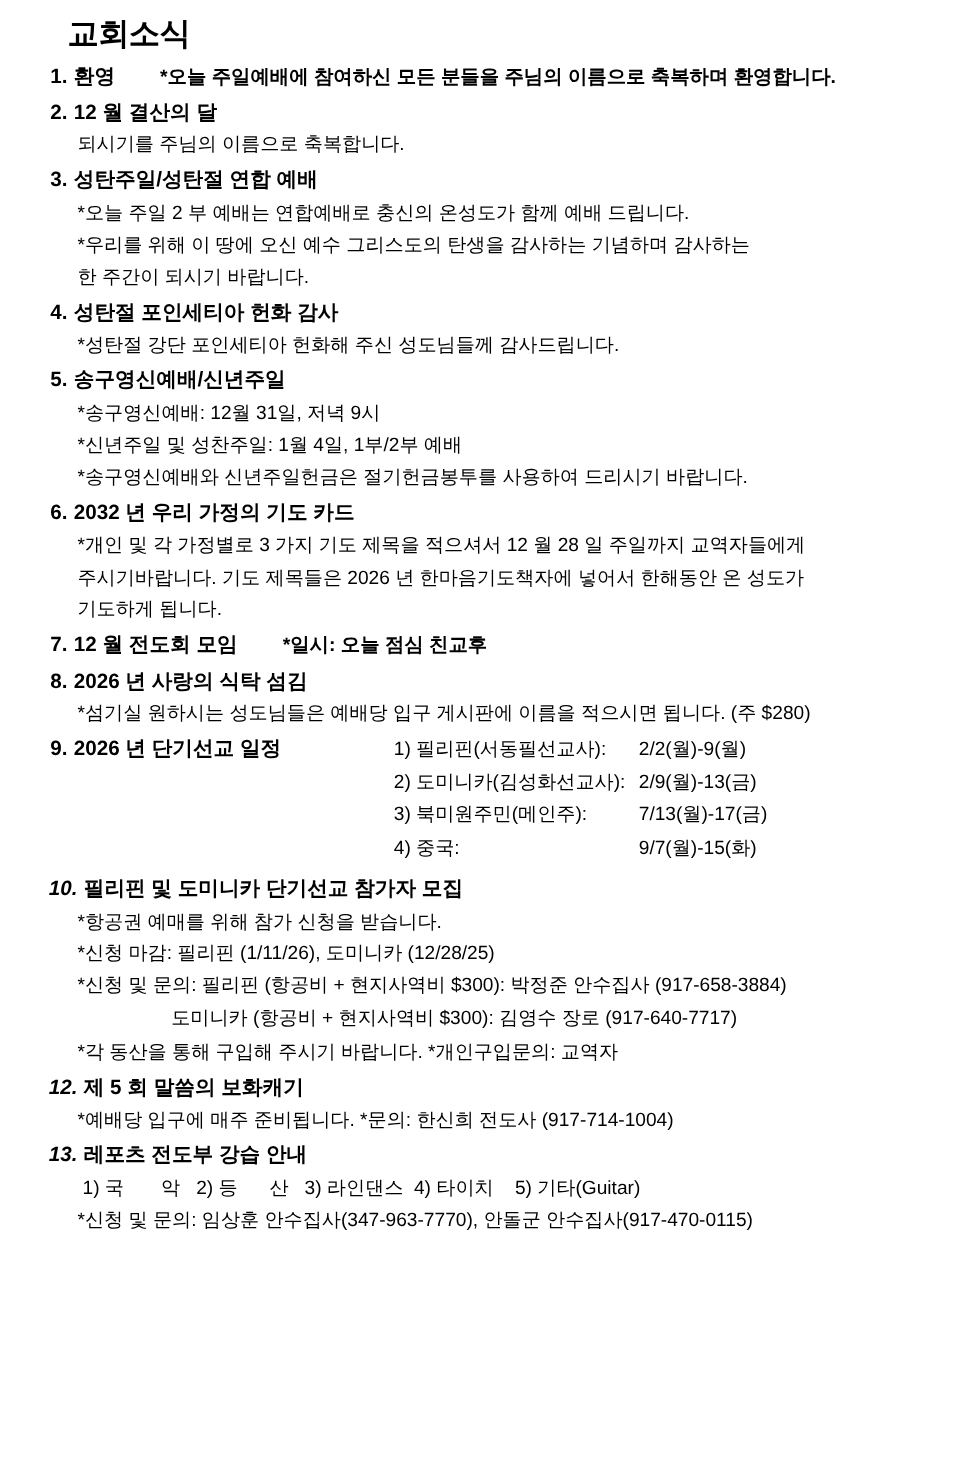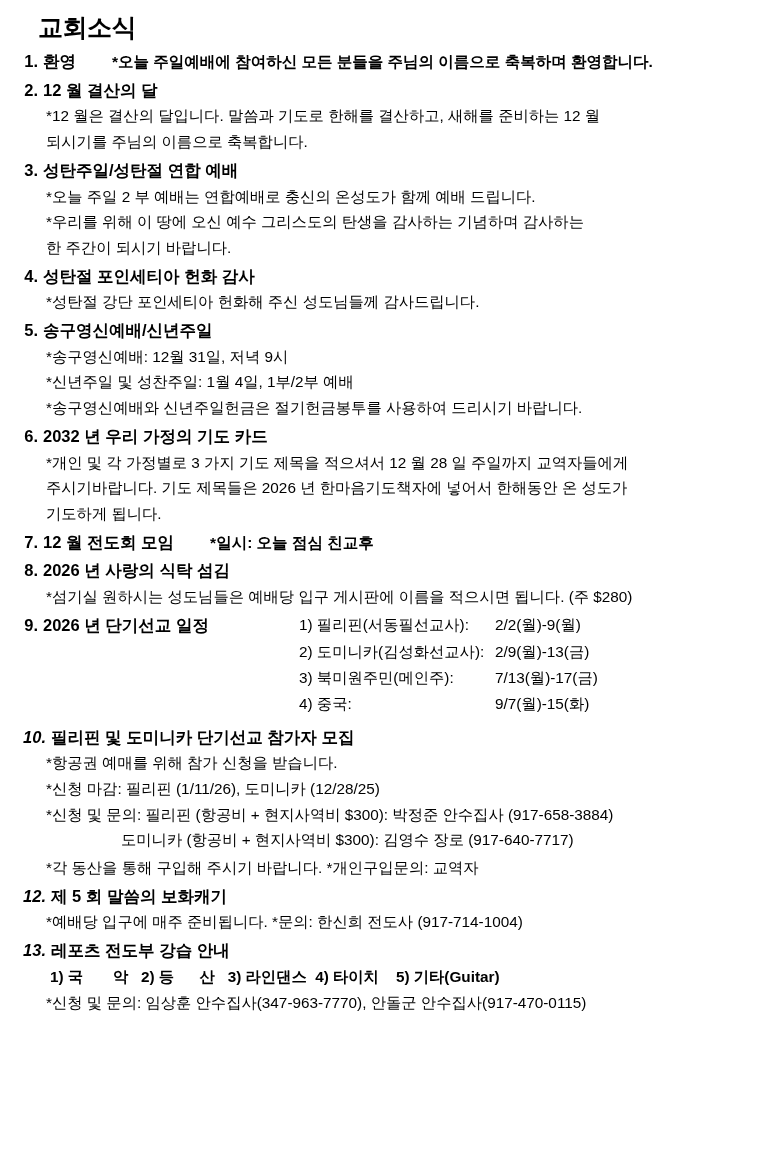--- a/index.html
+++ b/index.html
@@ -13,20 +13,21 @@
     font-family: "Liberation Sans", sans-serif;
     color: #000000;
     -webkit-font-smoothing: antialiased;
   }
   .page {
     width: 631px;
     min-height: 1173px;
     box-sizing: border-box;
     padding: 12px 16px 8px 16px;
     position: relative;
+    margin-left: 16px;
   }
   .doc-title {
     font-size: 25px;
     font-weight: bold;
     letter-spacing: -0.5px;
     margin: 0 0 6px 22px;
     line-height: 1.2;
   }
   .item {
     margin-bottom: 2px;
@@ -82,21 +83,20 @@
   }
   .mission-date {
     display: inline-block;
   }
   .spacer-sm { height: 4px; }
   .list-13 {
     font-size: 15.3px;
     line-height: 1.7;
     padding-left: 34px;
     white-space: pre;
-    font-weight: bold;
   }
 </style>
 </head>
 <body>
 
 <div class="page">
 
   <h1 class="doc-title">교회소식</h1>
 
   <div class="item">
@@ -105,21 +105,20 @@
       <span>환영</span>
       <span class="head-extra">*오늘 주일예배에 참여하신 모든 분들을 주님의 이름으로 축복하며 환영합니다.</span>
     </div>
   </div>
 
   <div class="item">
     <div class="item-head">
       <span class="item-num">2.</span>
       <span>12 월 결산의 달</span>
     </div>
-    <div class="body-line">*12 월은 결산의 달입니다. 말씀과 기도로 한해를 결산하고, 새해를 준비하는 12 월</div>
     <div class="body-line">되시기를 주님의 이름으로 축복합니다.</div>
   </div>
 
   <div class="item">
     <div class="item-head">
       <span class="item-num">3.</span>
       <span>성탄주일/성탄절 연합 예배</span>
     </div>
     <div class="body-line">*오늘 주일 2 부 예배는 연합예배로 충신의 온성도가 함께 예배 드립니다.</div>
     <div class="body-line">*우리를 위해 이 땅에 오신 예수 그리스도의 탄생을 감사하는 기념하며 감사하는</div>

